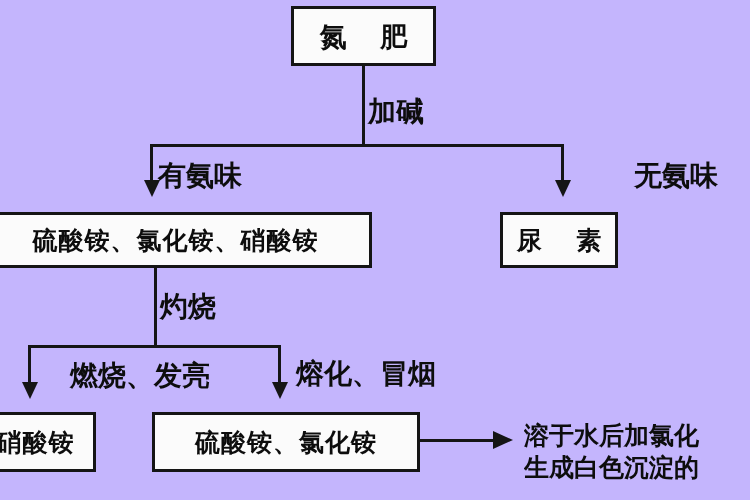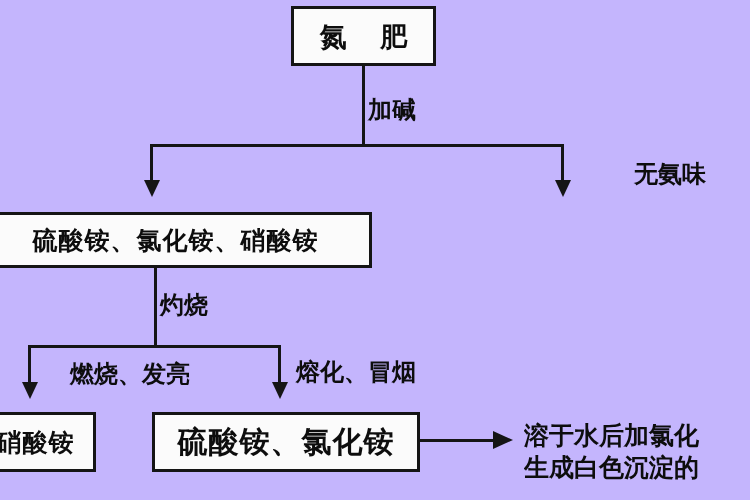--- a/index.html
+++ b/index.html
@@ -37,21 +37,21 @@
   }
 
   #node-fertilizer { left: 291px; top: 6px;   width: 145px; height: 60px; font-size: 27px; }
   #node-fertilizer .lbl { letter-spacing: 12px; padding-left: 12px; }
 
   #node-ammonium-group { left: -18px; top: 212px; width: 390px; height: 56px; font-size: 25px; }
   #node-urea { left: 500px; top: 212px; width: 118px; height: 56px; font-size: 25px; }
   #node-urea .lbl { letter-spacing: 13px; padding-left: 13px; }
 
   #node-nitrate { left: -22px; top: 412px; width: 118px; height: 60px; font-size: 25px; }
-  #node-sulfate-chloride { left: 152px; top: 412px; width: 268px; height: 60px; font-size: 30px; }
+  #node-sulfate-chloride { left: 152px; top: 412px; width: 268px; height: 60px; font-size: 25px; }
 
   
   .vline, .hline {
     position: absolute;
     background: #151515;
   }
   .vline { width: 3px; }
   .hline { height: 3px; }
 
   
@@ -66,21 +66,21 @@
     position: absolute;
     width: 0; height: 0;
     border-top: 9px solid transparent;
     border-bottom: 9px solid transparent;
     border-left: 20px solid #151515;
   }
 
   
   .edge-label {
     position: absolute;
-    font-size: 24px;
+    font-size: 28px;
     font-weight: 700;
     white-space: nowrap;
     line-height: 1;
     color: #0d0d0d;
   }
 
   #label-add-alkali   { left: 368px; top: 98px; }
   #label-has-ammonia  { left: 158px; top: 162px; }
   #label-no-ammonia   { left: 602px; top: 162px; margin-left: 32px; }
   #label-ignite       { left: 160px; top: 293px; }
@@ -111,29 +111,33 @@
   </div>
 
   <div class="vline" id="edge-fertilizer-stem" style="left:362px; top:66px; height:80px;"></div>
 
   <div class="edge-label" id="label-add-alkali">加碱</div>
 
   <div class="hline" id="edge-split-bar-1" style="left:150px; top:144px; width:414px;"></div>
 
   <div class="vline" id="edge-branch-left-1" style="left:150px; top:144px; height:42px;"></div>
   <div class="arrow-down" id="arrow-has-ammonia" style="left:144px; top:180px;"></div>
+  <div class="edge-label" id="label-has-ammonia">有氨味</div>
 
   <div class="vline" id="edge-branch-right-1" style="left:561px; top:144px; height:42px;"></div>
   <div class="arrow-down" id="arrow-no-ammonia" style="left:555px; top:180px;"></div>
   <div class="edge-label" id="label-no-ammonia">无氨味</div>
 
   <div class="node clipped-left" id="node-ammonium-group">
     <span class="lbl">硫酸铵、氯化铵、硝酸铵</span>
   </div>
 
+  <div class="node" id="node-urea">
+    <span class="lbl">尿 素</span>
+  </div>
 
   <div class="vline" id="edge-ammonium-stem" style="left:154px; top:268px; height:79px;"></div>
 
   <div class="edge-label" id="label-ignite">灼烧</div>
 
   <div class="hline" id="edge-split-bar-2" style="left:28px; top:345px; width:252px;"></div>
 
   <div class="vline" id="edge-branch-left-2" style="left:28px; top:345px; height:42px;"></div>
   <div class="arrow-down" id="arrow-burn-glow" style="left:22px; top:382px;"></div>
   <div class="edge-label" id="label-burn-glow">燃烧、发亮</div>

